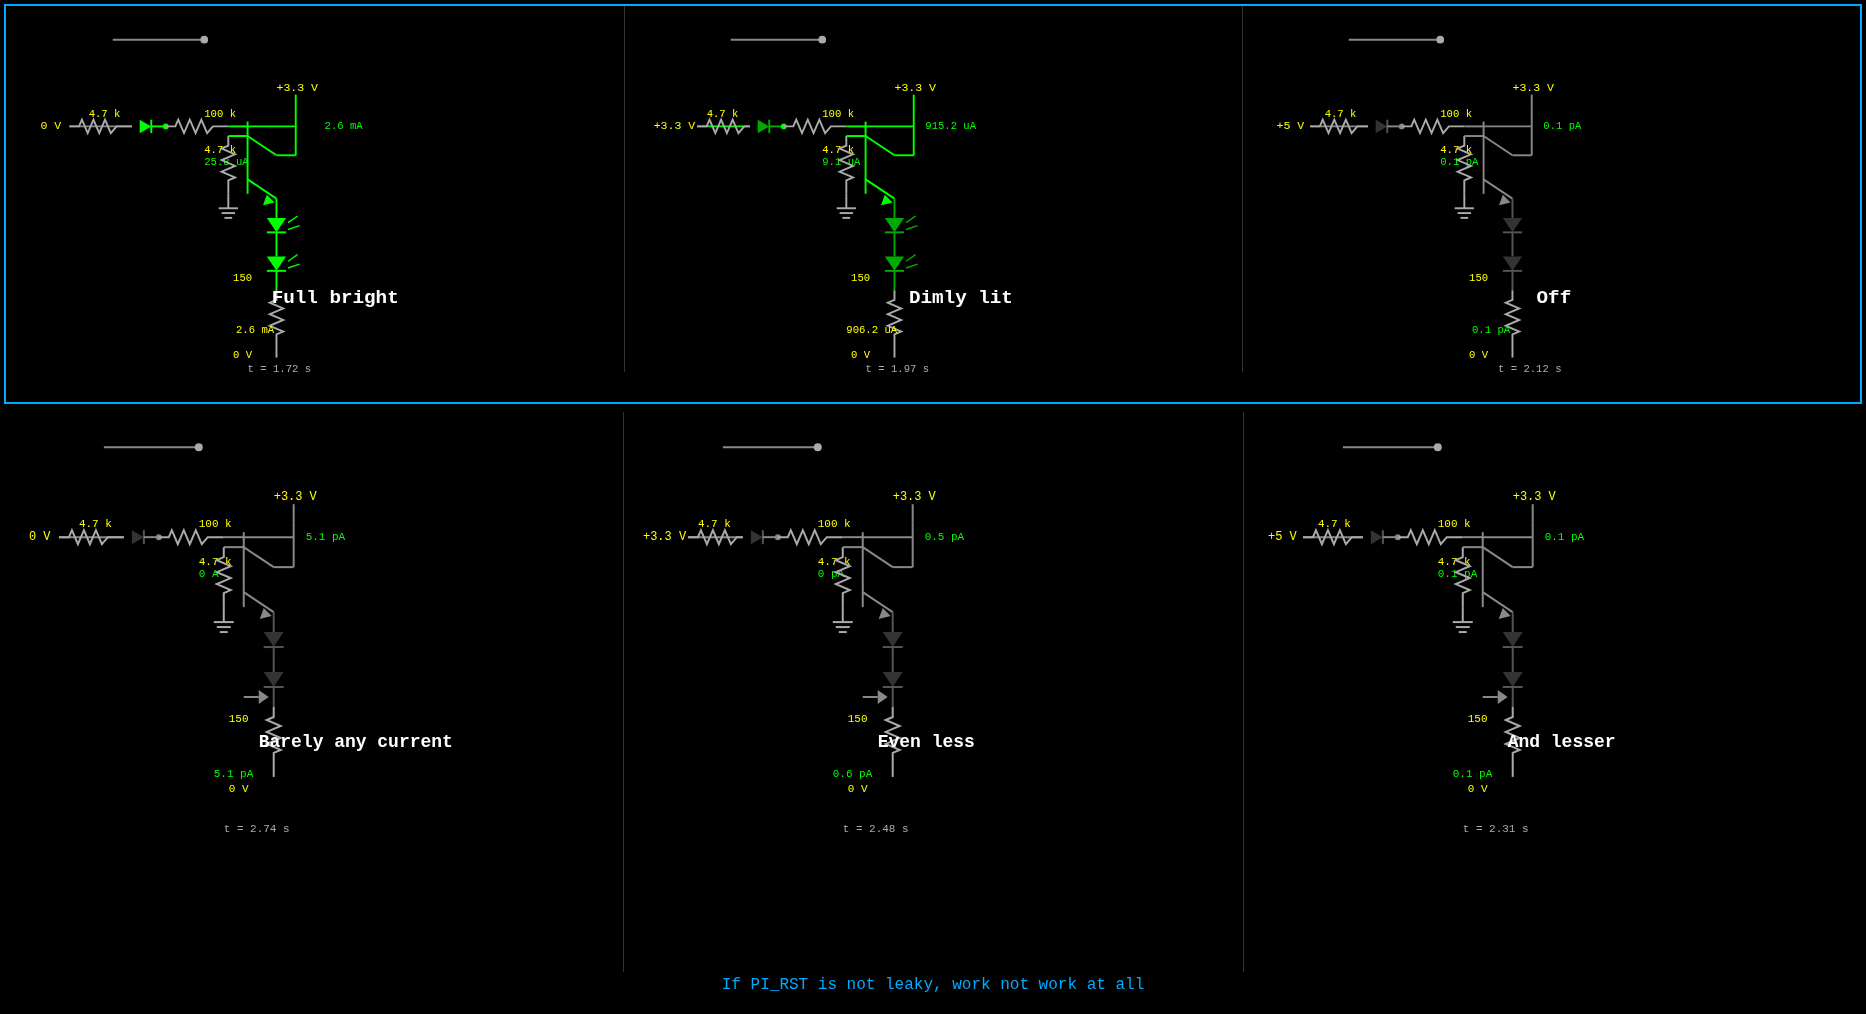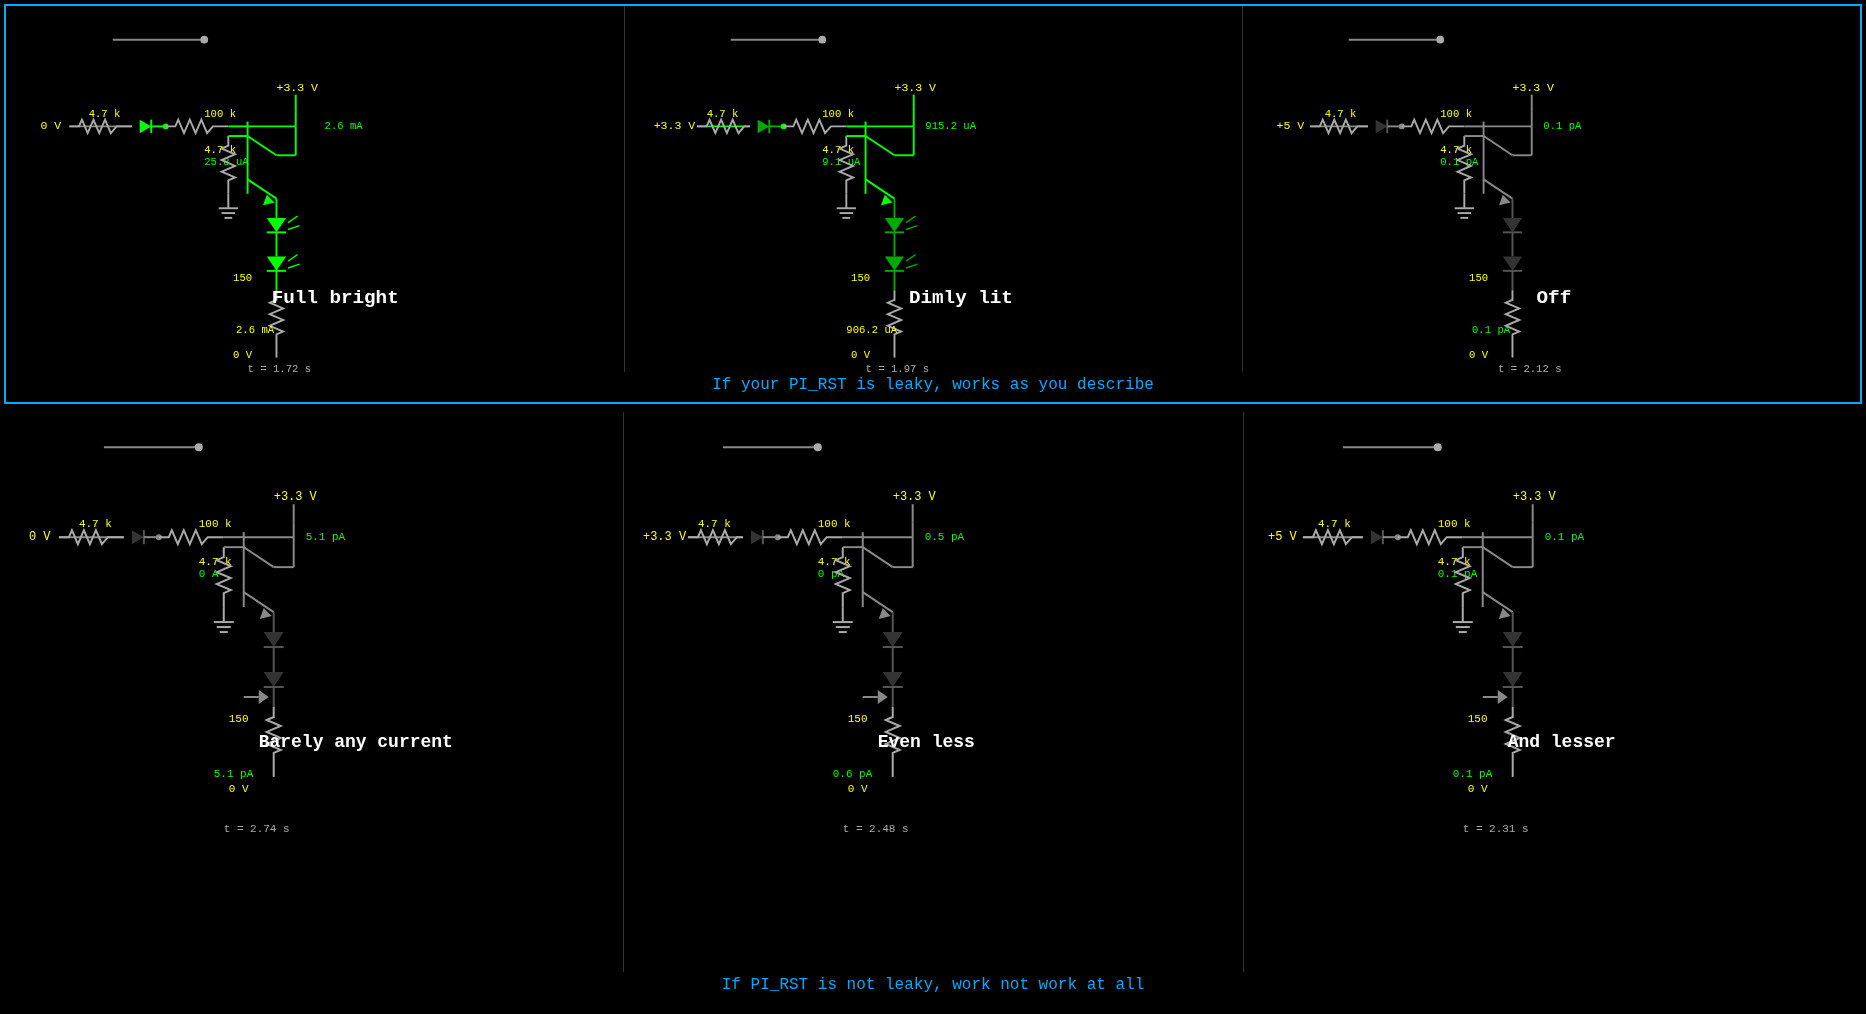--- a/index.html
+++ b/index.html
@@ -314,21 +314,20 @@
           <text x="228" y="340" fill="#00ff00" font-family="Courier New" font-size="11">0.1 pA</text>
           <text x="225" y="365" fill="#ffff00" font-family="Courier New" font-size="11">0 V</text>
 
           <text x="295" y="308" fill="white" font-family="Courier New" font-size="20" font-weight="bold">Off</text>
           <text x="255" y="380" fill="#aaaaaa" font-family="Courier New" font-size="11">t = 2.12 s</text>
         </svg>
       </div>
 
     </div>
 
-    <div class="panel-caption">If your PI_RST is leaky, works as you describe</div>
   </div>
 
   <div class="bottom-panel">
     <div class="circuits-row">
 
       <div class="circuit-cell">
         <svg class="circuit-svg" viewBox="0 0 620 560" xmlns="http://www.w3.org/2000/svg">
           <line x1="100" y1="35" x2="195" y2="35" stroke="#888" stroke-width="2"></line>
           <circle cx="195" cy="35" r="4" fill="#aaa"></circle>
 

